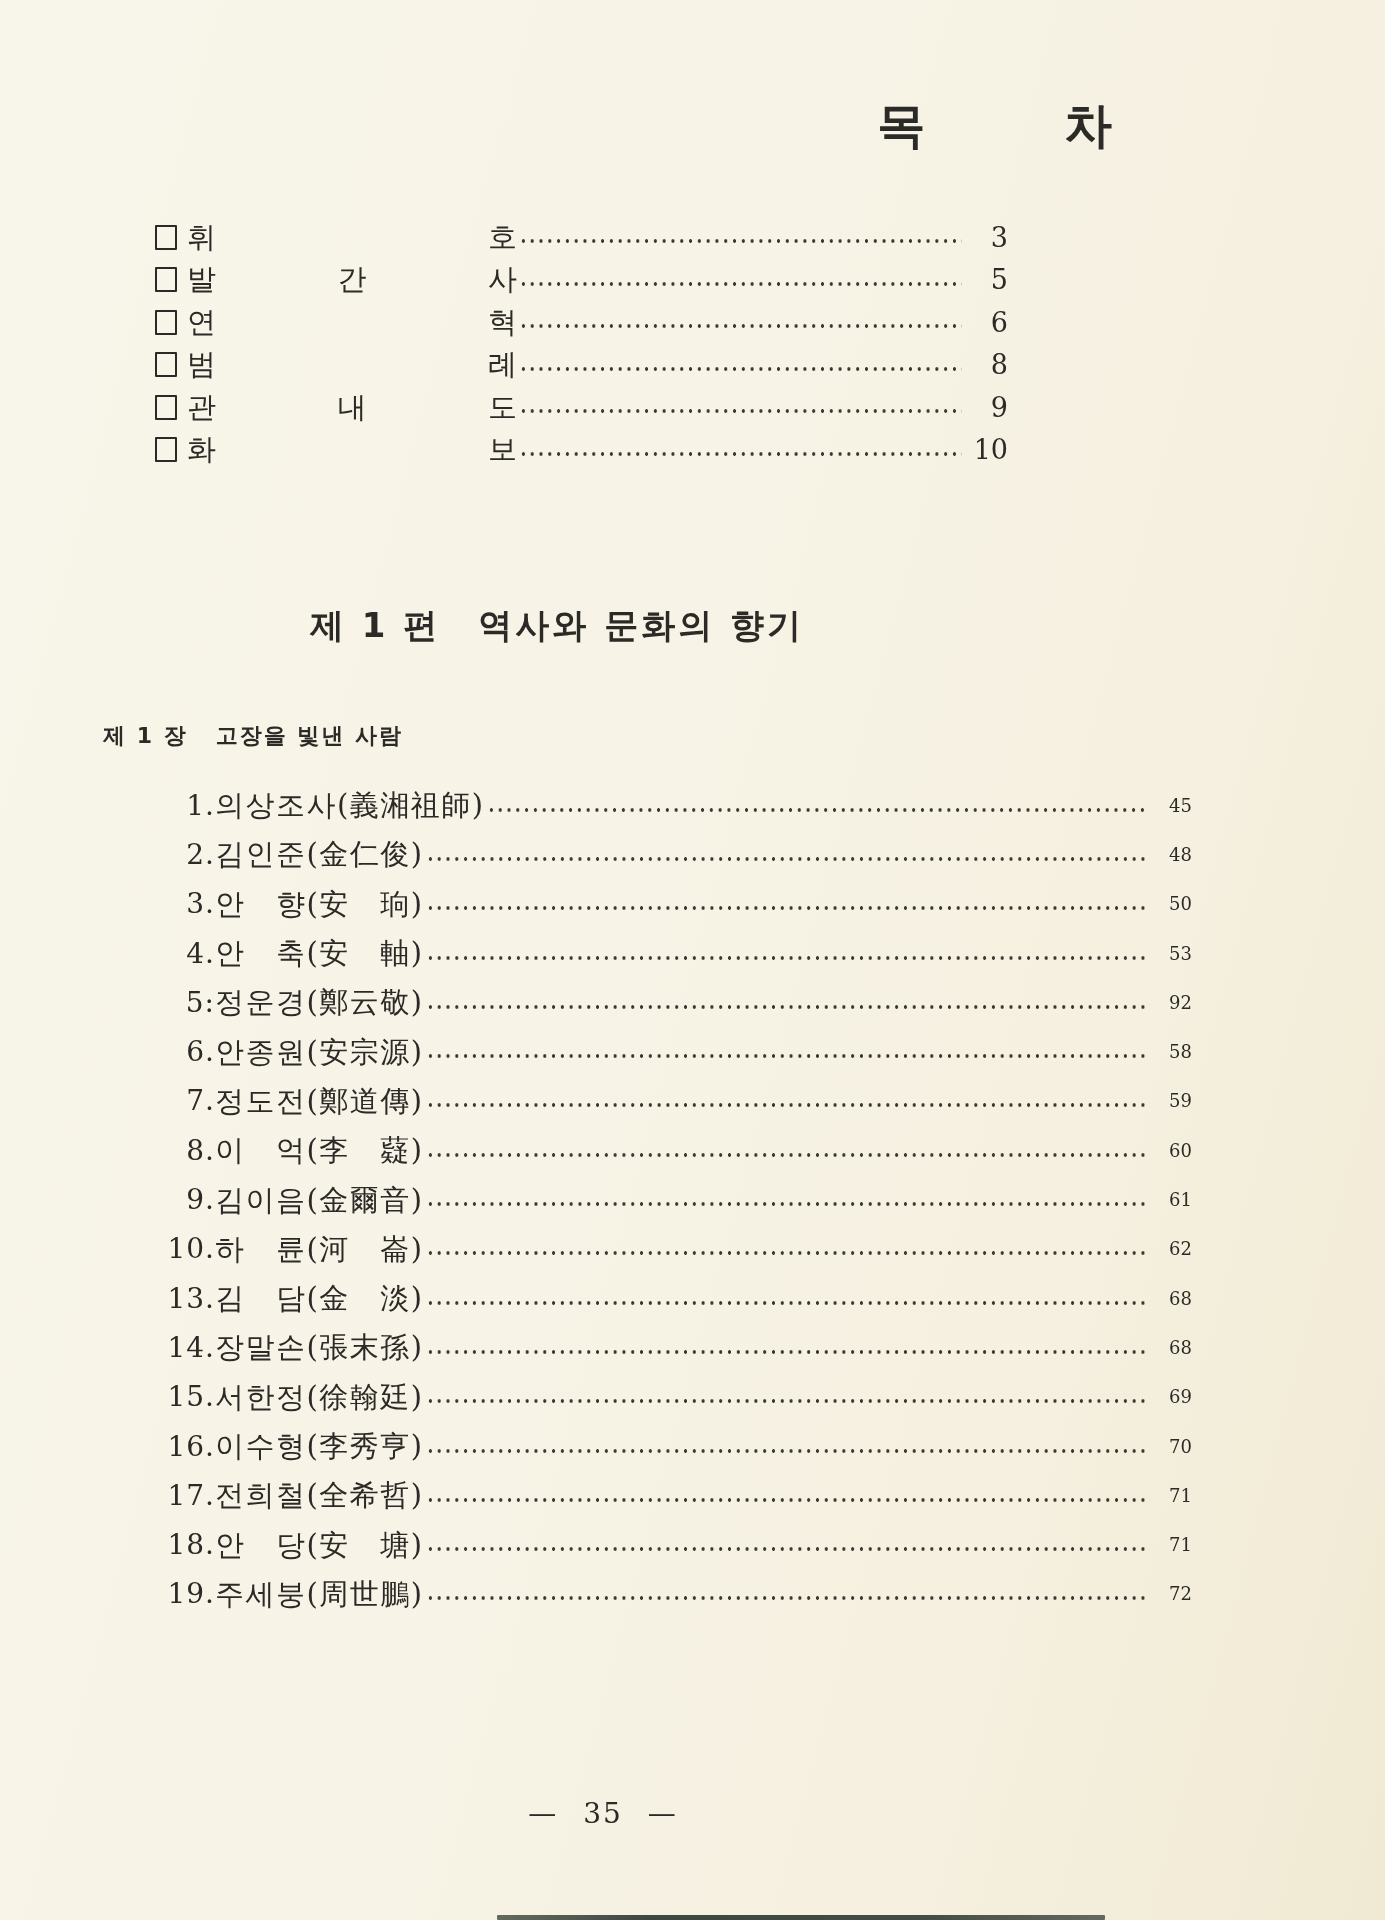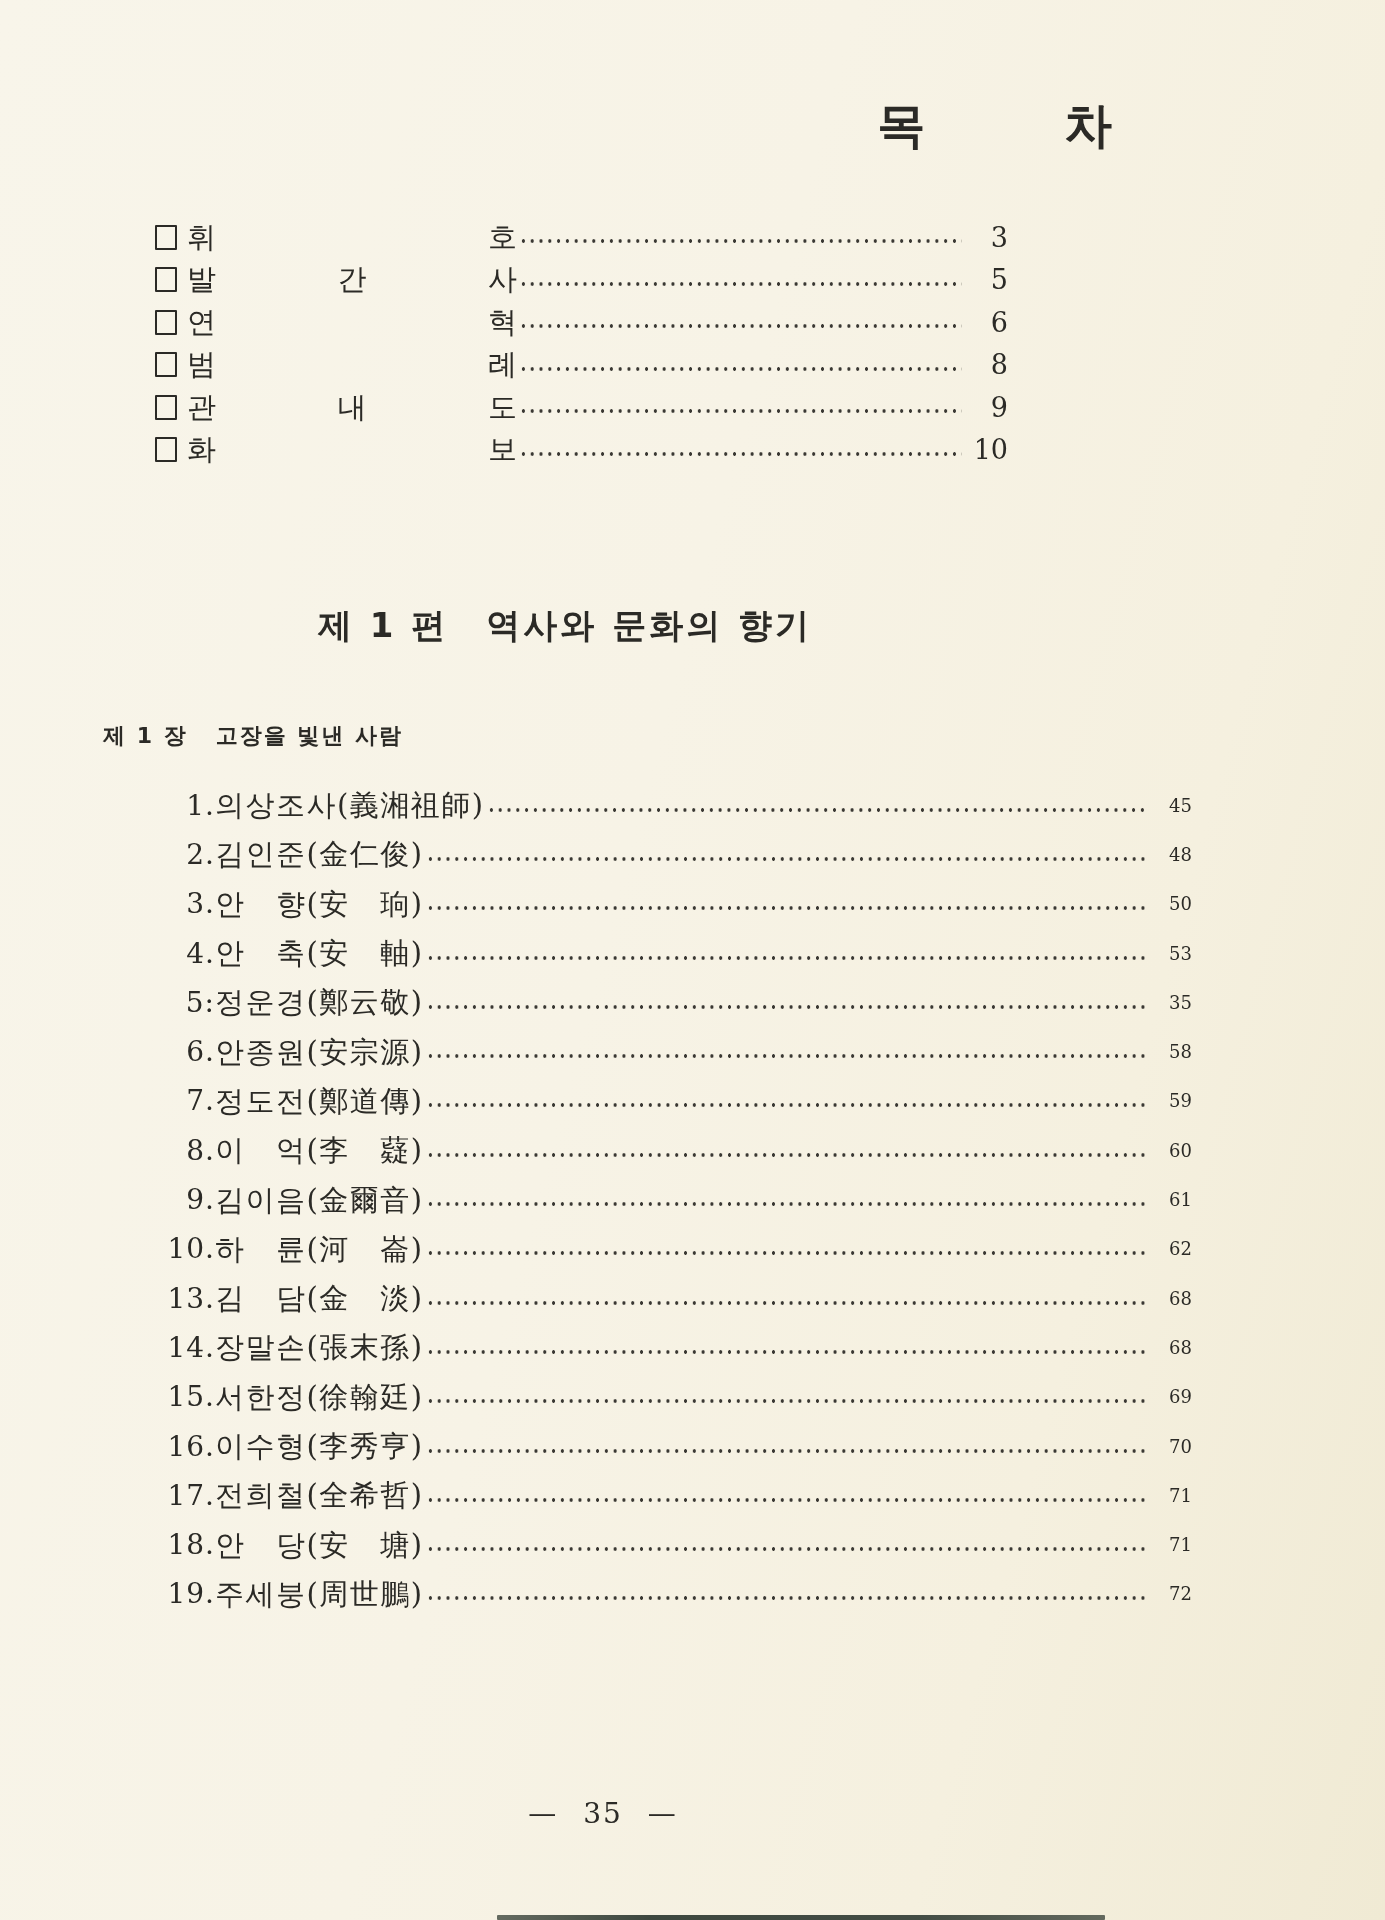--- a/index.html
+++ b/index.html
@@ -32,21 +32,21 @@
     background-image:radial-gradient(circle,#3a3833 1.55px,transparent 1.95px);
     background-size:8.8px 4px;background-repeat:repeat-x;background-position:2px center;
   }
   .fm-page{
     flex:none;width:46px;text-align:right;
     font-family:"DejaVu Serif",serif;font-size:27px;line-height:1;
   }
   
   .part-heading{
     left:0;top:603px;width:1114px;text-align:center;
-    font-size:34px;font-weight:600;letter-spacing:3px;white-space:pre;margin-left:8px;
+    font-size:34px;font-weight:600;letter-spacing:3px;white-space:pre;
   }
   .part-heading .gap{display:inline-block;width:38px;}
   
   .chapter-heading{
     left:103px;top:721px;font-size:22px;font-weight:600;letter-spacing:2px;white-space:pre;
   }
   .chapter-heading .gap{display:inline-block;width:28px;}
   
   .entry-list{left:105px;top:781px;width:1087px;}
   .entry-row{display:flex;align-items:center;height:49.3px;font-family:"DejaVu Serif",serif;}
@@ -155,21 +155,21 @@
     <div class="entry-row">
       <span class="entry-no">4.</span>
       <span class="entry-name">안　축(安　軸)</span>
       <span class="dots"></span>
       <span class="entry-page">53</span>
     </div>
     <div class="entry-row">
       <span class="entry-no">5:</span>
       <span class="entry-name">정운경(鄭云敬)</span>
       <span class="dots"></span>
-      <span class="entry-page">35</span>
+      <span class="entry-page">92</span>
     </div>
     <div class="entry-row">
       <span class="entry-no">6.</span>
       <span class="entry-name">안종원(安宗源)</span>
       <span class="dots"></span>
       <span class="entry-page">58</span>
     </div>
     <div class="entry-row">
       <span class="entry-no">7.</span>
       <span class="entry-name">정도전(鄭道傳)</span>

